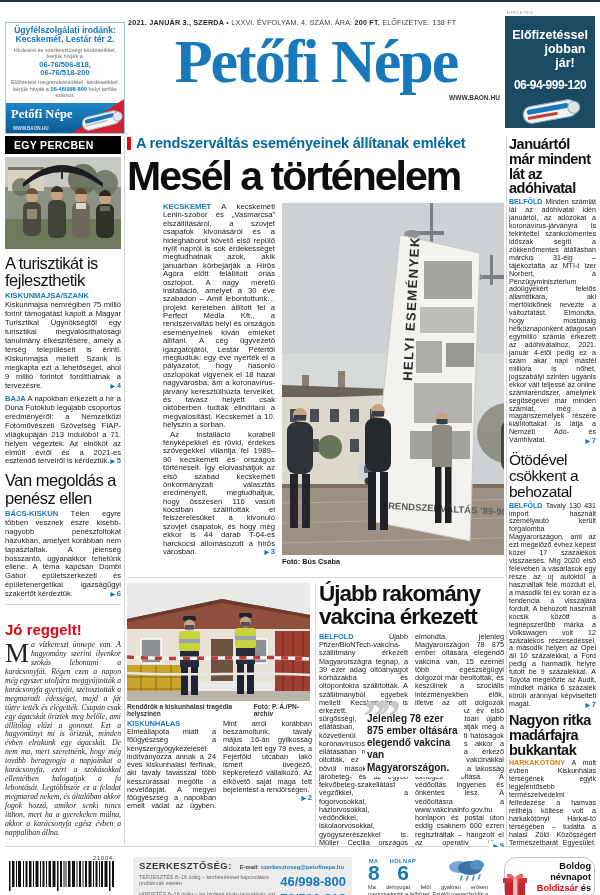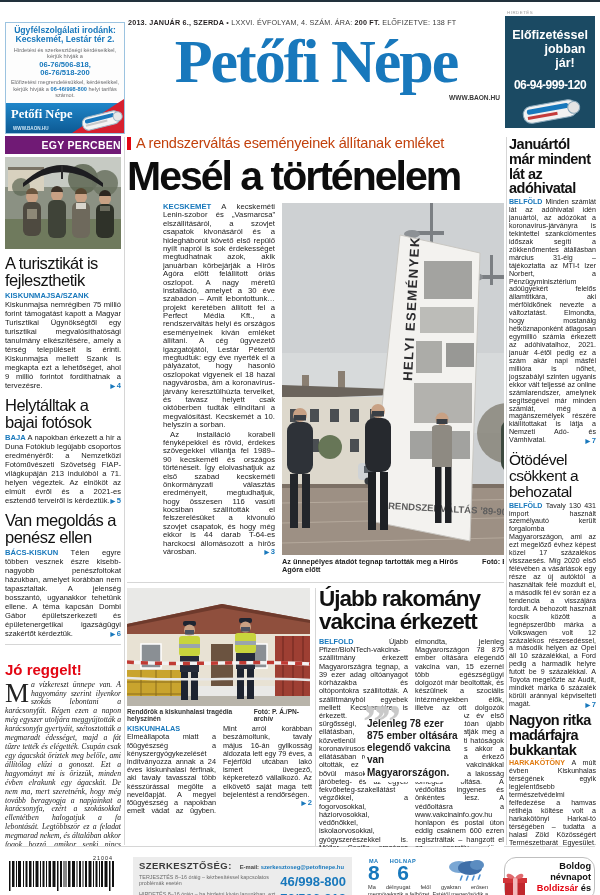--- a/index.html
+++ b/index.html
@@ -30,40 +30,40 @@
   .ad-label{font-size:4.4px;color:#9a9a9a;letter-spacing:.5px;margin-left:2px;}
   .ad-box{margin-top:1px;width:90px;height:112px;background:#1b4a63;color:#fff;text-align:center;overflow:hidden;}
   .ad-line1{font-weight:700;font-size:12.5px;margin-top:12px;}
   .ad-line2{font-weight:700;font-size:12.5px;padding-left:30px;}
   .ad-phone{font-weight:700;font-size:12px;margin-top:8px;letter-spacing:-.5px;}
   
   .vrule{position:absolute;width:1px;background:#d6d6d6;}
   .hrule{position:absolute;height:1px;background:#d6d6d6;}
   
   .leftcol{position:absolute;left:5px;top:134px;width:116px;height:710px;overflow:hidden;}
-  .percben{background:#701a75;color:#fff;font-weight:700;font-size:10.5px;letter-spacing:.3px;padding:3px 0;text-align:right;}
+  .percben{background:#000000;color:#fff;font-weight:700;font-size:10.5px;letter-spacing:.3px;padding:3px 9px;}
   .lphoto{display:block;margin-top:3px;width:116px;height:92px;}
   .leftcol h2{font-size:16.5px;font-weight:400;letter-spacing:-.5px;line-height:1.04;margin:6px 0 3px;color:#111;}
   .body{font-size:7.6px;line-height:1.18;text-align:justify;margin:0 0 4px;color:#202020;}
   .tag{color:#1878bc;font-weight:700;}
   .tag.orange{color:#e07b10;}
   .pref{float:right;color:#1878bc;font-weight:700;font-size:7.6px;font-style:normal;}
   .pref::before{content:"▶ ";font-size:6px;}
   .pref i{font-style:normal;}
   .joreggelt{border-top:1px solid #d6d6d6;margin-top:5px;padding-top:16px;}
   .jr-title{color:#e30613;font-weight:700;font-size:15px;margin:0 0 3px;}
   .jr-body{font-family:"Liberation Serif",serif;font-style:italic;font-size:7.7px;line-height:1.16;
            text-align:justify;color:#222;}
   .dropcap{float:left;font-style:normal;font-size:27px;line-height:.85;font-family:"Liberation Serif",serif;
            margin:1px 2px 0 0;}
   
   .centercol{position:absolute;left:127px;top:133px;width:377px;height:712px;overflow:hidden;}
   .kicker{display:flex;align-items:center;gap:5px;}
   .kick-bar{width:4px;height:13px;background:#e30613;flex:0 0 auto;}
-  .kicker span{font-size:14.5px;font-weight:400;color:#c2410c;letter-spacing:-.2px;}
+  .kicker span{font-size:14.5px;font-weight:700;color:#0369a1;letter-spacing:-.2px;}
   .headline{font-size:41px;font-weight:700;letter-spacing:-2px;color:#0d0d0d;line-height:1;margin:5px 0 6px;}
   .main-article{display:flex;gap:7px;}
   .main-text{width:112px;flex:0 0 auto;height:366px;overflow:hidden;margin-left:36px;}
   .main-text p{font-size:7.7px;line-height:1.09;text-align:justify;margin:0;}
   .main-text p.ind{text-indent:7px;margin-top:1px;}
   .main-photo-wrap{flex:1;}
   .main-photo{display:block;width:258px;height:352px;}
   .caption{display:flex;justify-content:space-between;gap:6px;font-size:7.3px;font-weight:700;
            color:#222;margin-top:3px;line-height:1.1;}
   .caption .credit{white-space:nowrap;}
@@ -140,21 +140,21 @@
             <rect x="6" y="7" width="30" height="4" rx="2" fill="#1878bc"></rect>
             <rect x="6" y="12" width="22" height="2" fill="#c9c9c9"></rect>
             <circle cx="39" cy="11.5" r="4.5" fill="#e8e8e8" stroke="#9db6c6"></circle>
           </g>
         </svg>
       </div>
     </div>
 
     <div class="head-center">
       <div class="dateline">
-        <b>2013. JANUÁR 6., SZERDA</b>
+        <b>2021. JANUÁR 3., SZERDA</b>
         <span>• LXXVI. ÉVFOLYAM, 4. SZÁM. ÁRA:</span>
         <b>200 FT.</b>
         <span>ELŐFIZETVE: 138 FT</span>
       </div>
       <div class="masthead">Petőfi Népe</div>
       <div class="mast-site">WWW.BAON.HU</div>
     </div>
 
     <div class="ad-wrap">
       <div class="ad-label">HIRDETÉS</div>
@@ -220,21 +220,20 @@
     <div class="lstory">
       <h2>A turisztikát is fejleszthetik</h2>
       <p class="body">
         <b class="tag">KISKUNMAJSA/SZANK</b>
         <span>Kiskunmajsa nemrégiben 75 millió forint támogatást kapott a Magyar Turisztikai Ügynökségtől egy turisztikai megvalósíthatósági tanulmány elkészítésére, amely a térség településeit is érinti. Kiskunmajsa mellett Szank is megkapta ezt a lehetőséget, ahol 9 millió forintot fordíthatnak a tervezésre.</span>
         <span class="pref"><i>4</i></span>
       </p>
     </div>
 
     <div class="lstory">
-      <h2>Helytálltak a bajai fotósok</h2>
       <p class="body">
         <b class="tag">BAJA</b>
         <span>A napokban érkezett a hír a Duna Fotóklub legújabb csoportos eredményéről: a Nemzetközi Fotóművészeti Szövetség FIAP-világkupáján 213 indulóból a 71. helyen végeztek. Az elnököt az elmúlt évről és a 2021-es esztendő terveiről is kérdeztük.</span>
         <span class="pref"><i>5</i></span>
       </p>
     </div>
 
     <div class="lstory">
       <h2>Van megoldás a penész ellen</h2>
       <p class="body">
@@ -352,21 +351,20 @@
             <g>
                 <circle cx="232" cy="210" r="7" fill="#c8a184"></circle>
                 <rect x="226" y="210" width="12" height="5.5" fill="#8a4a42"></rect>
                <rect x="219" y="217" width="26" height="52" rx="9" fill="#3d4a3f"></rect>
                <rect x="222" y="269" width="8" height="56" fill="#23262b"></rect>
                 <rect x="234" y="269" width="8" height="56" fill="#23262b"></rect>
               </g>
           </g>
         </svg>
         <div class="caption">
-          <span>Az ünnepélyes átadót tegnap tartották meg a Hírös Agóra előtt</span>
           <b class="credit">Fotó: Bús Csaba</b>
         </div>
       </div>
     </div>
 
     <div class="subrow">
       <div class="sub">
         <svg class="sub-photo" viewBox="0 0 183 118">
           <rect width="183" height="118" fill="#e9e9e7"></rect>
           <polygon points="0,36 95,16 183,32 183,46 0,50" fill="#8f4f3d"></polygon>

